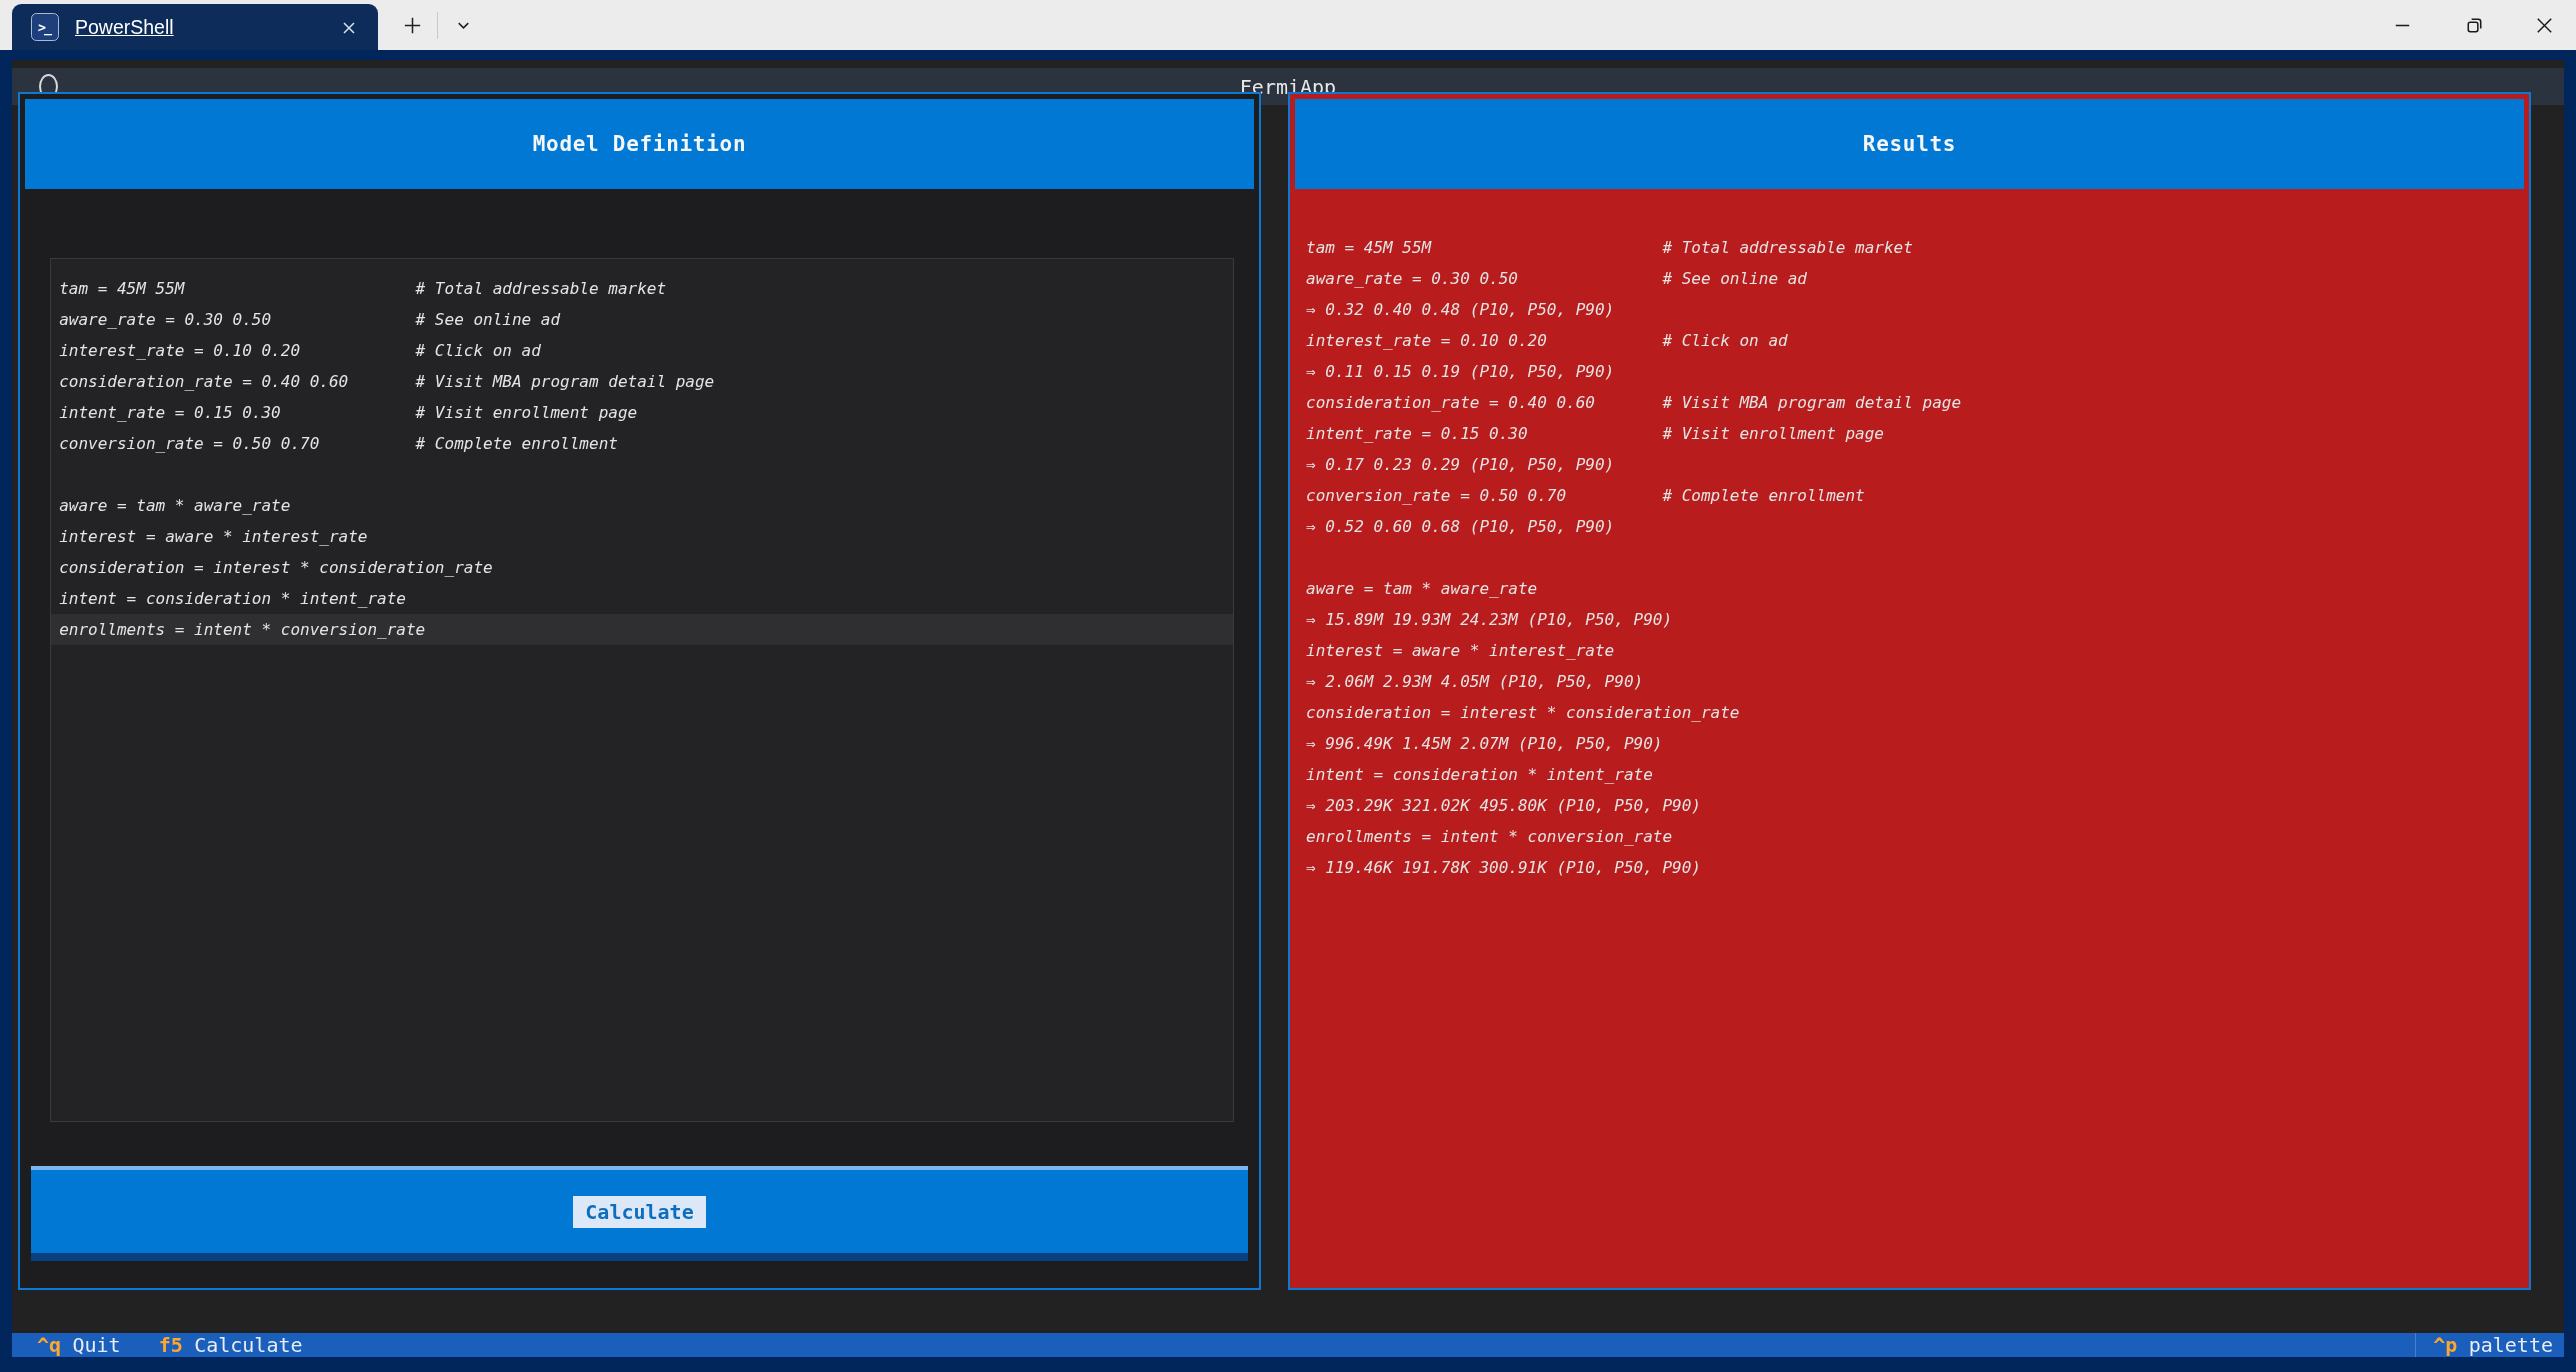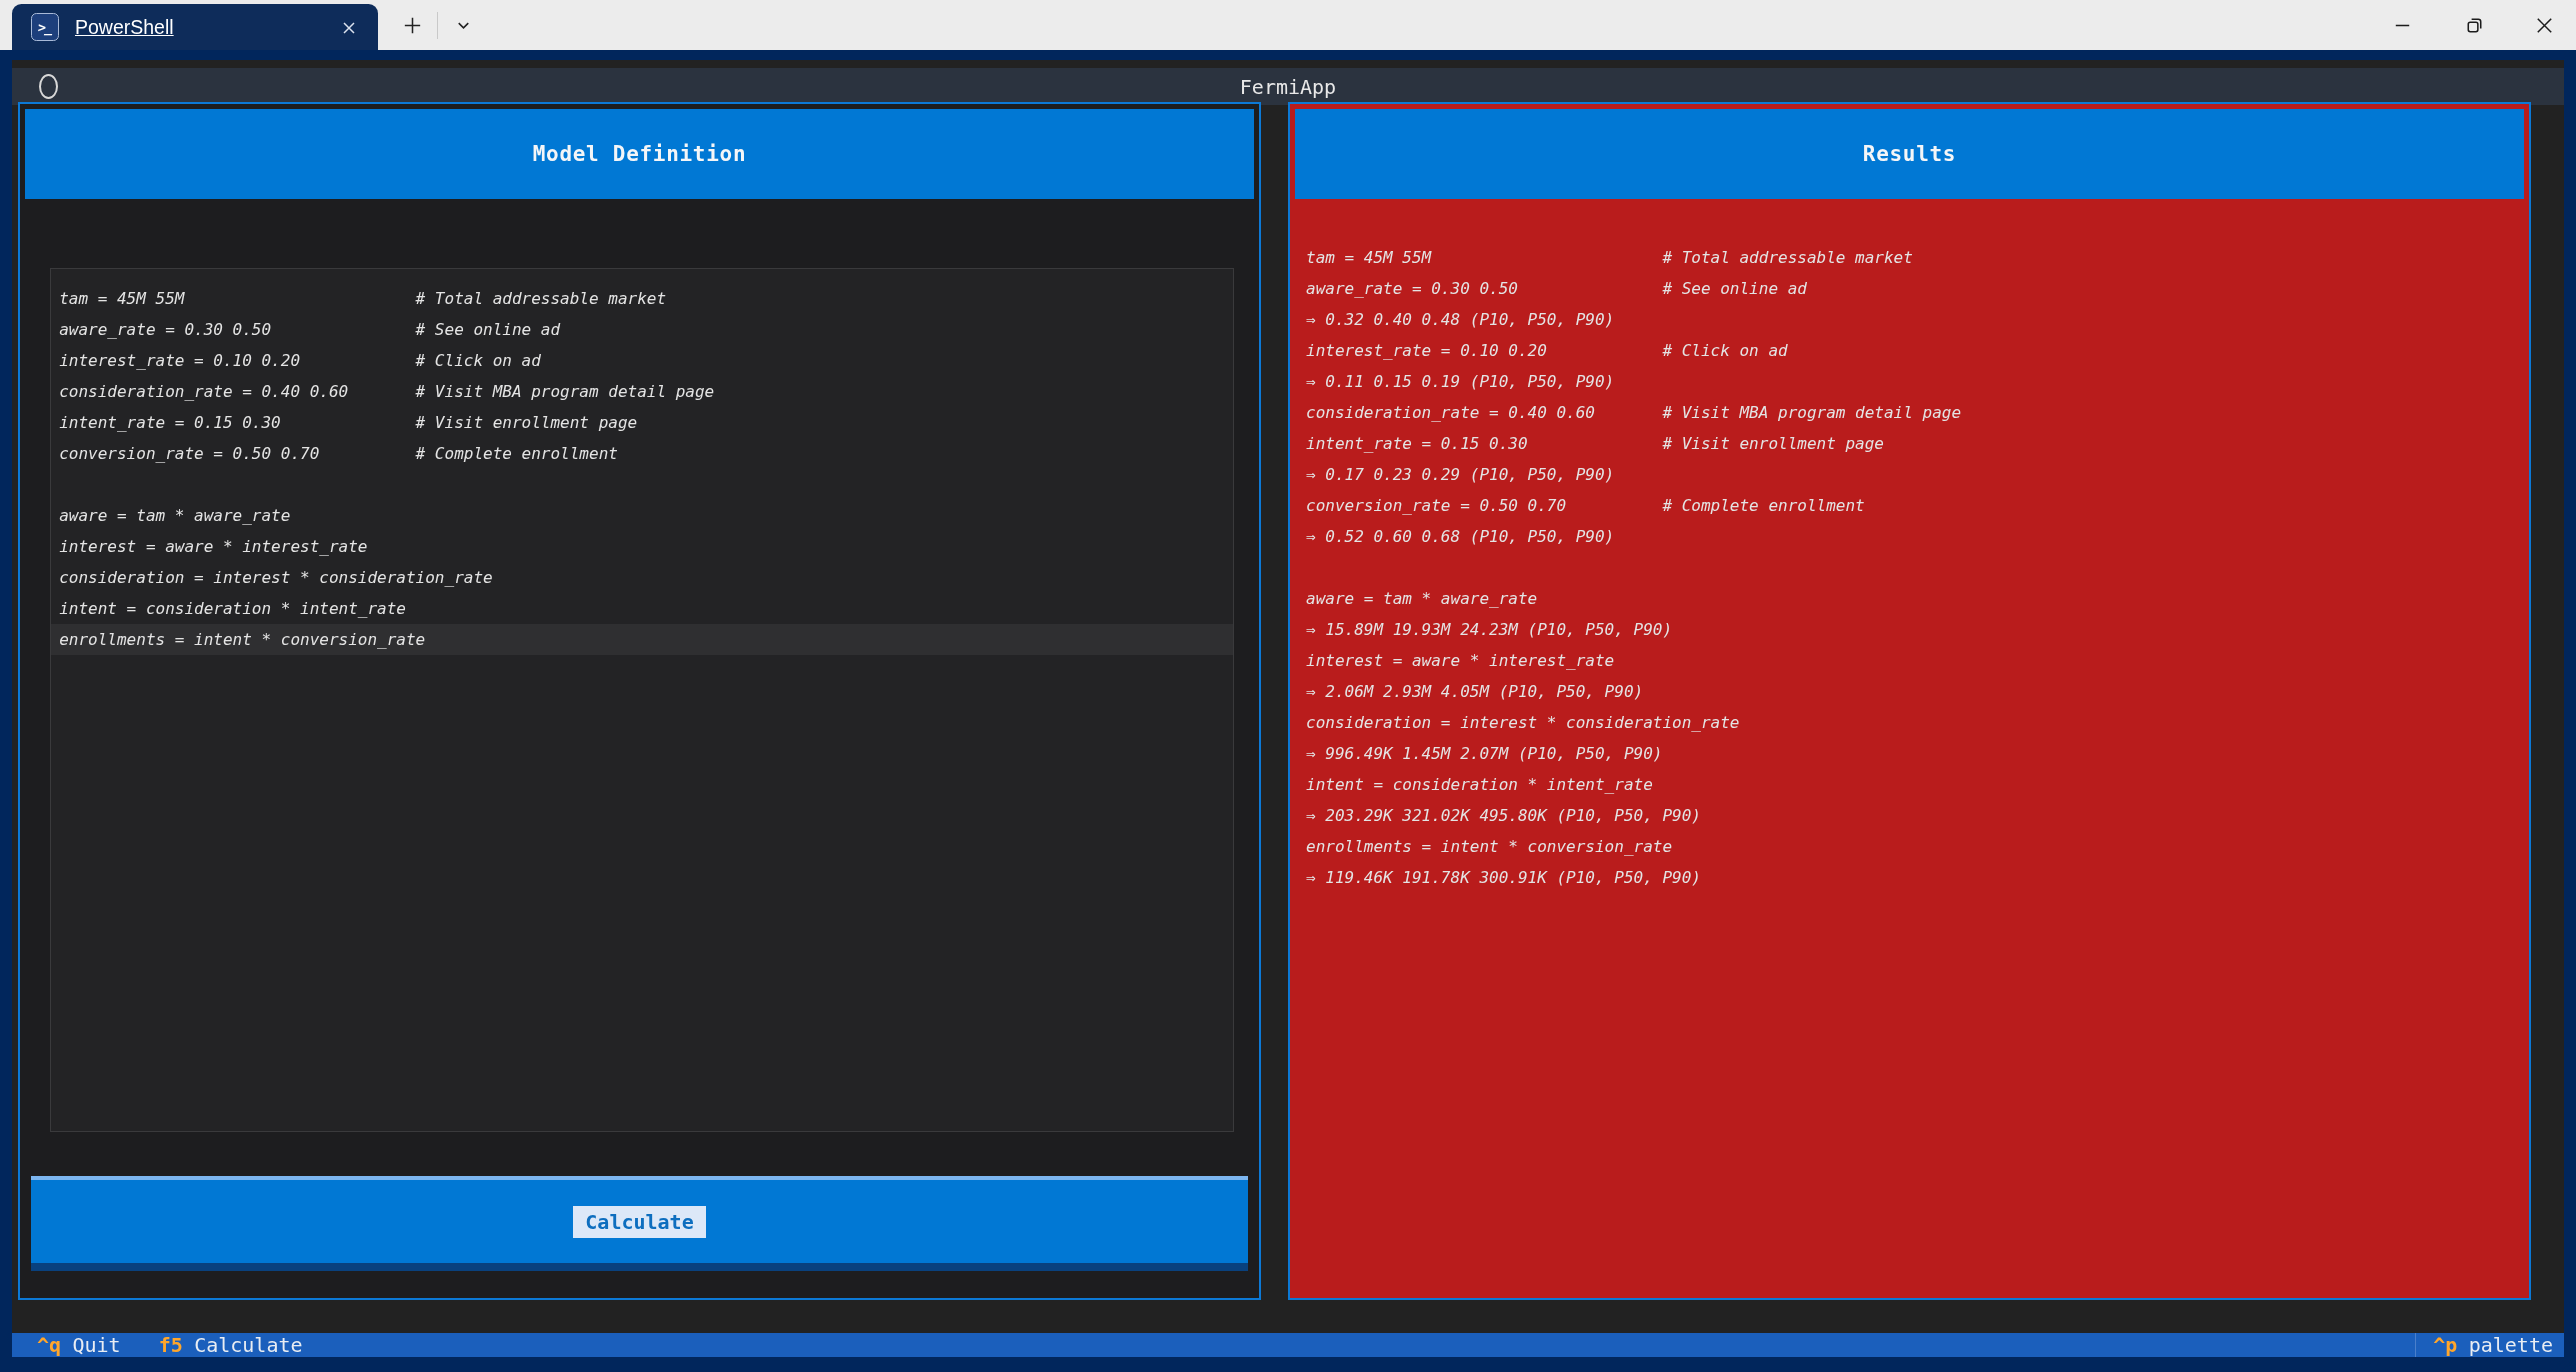--- a/index.html
+++ b/index.html
@@ -61,21 +61,21 @@
     position: absolute; left: 27px; top: 6px; width: 19px; height: 25px;
     border: 2.7px solid #d8d8d8; border-radius: 50%;
   }
   .app-title {
     position: absolute; left: 0; right: 0; top: 0; height: 37px;
     display: flex; align-items: center; justify-content: center;
     font-size: 20px; color: #e8e8e8;
   }
 
   
-  .panel { position: absolute; top: 42px; height: 1198px; border: 2.7px solid #0c79d6; }
+  .panel { position: absolute; top: 32px; height: 1198px; border: 2.7px solid #0c79d6; }
   .panel-left  { left: 6px;    width: 1243px; background: #1d1d1f; }
   .panel-right { left: 1276px; width: 1243px; background: #b91c1c; }
   .panel-title {
     margin: 5.4px; height: 90px; background: #0178d4;
     display: flex; align-items: center; justify-content: center;
     font-size: 21px; font-weight: bold; color: #f4f6f8; letter-spacing: 0.7px;
   }
 
   .editor {
     position: absolute; left: 29.5px; top: 164px; width: 1184px; height: 864px;

